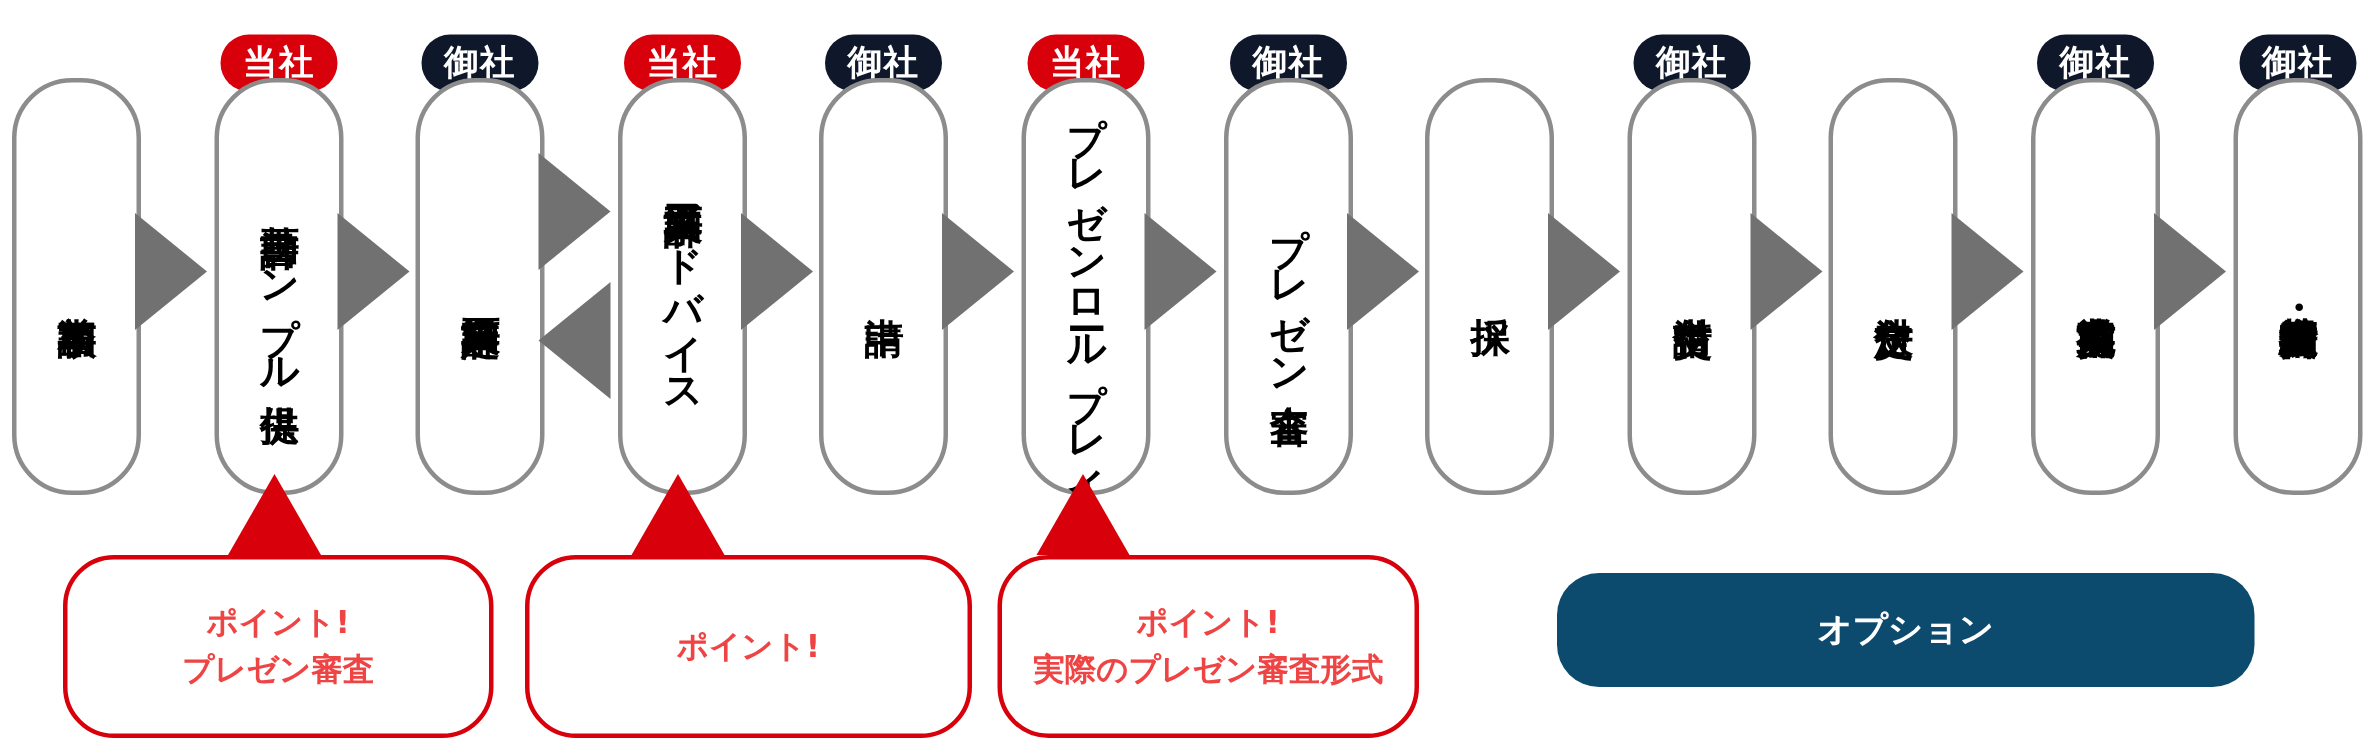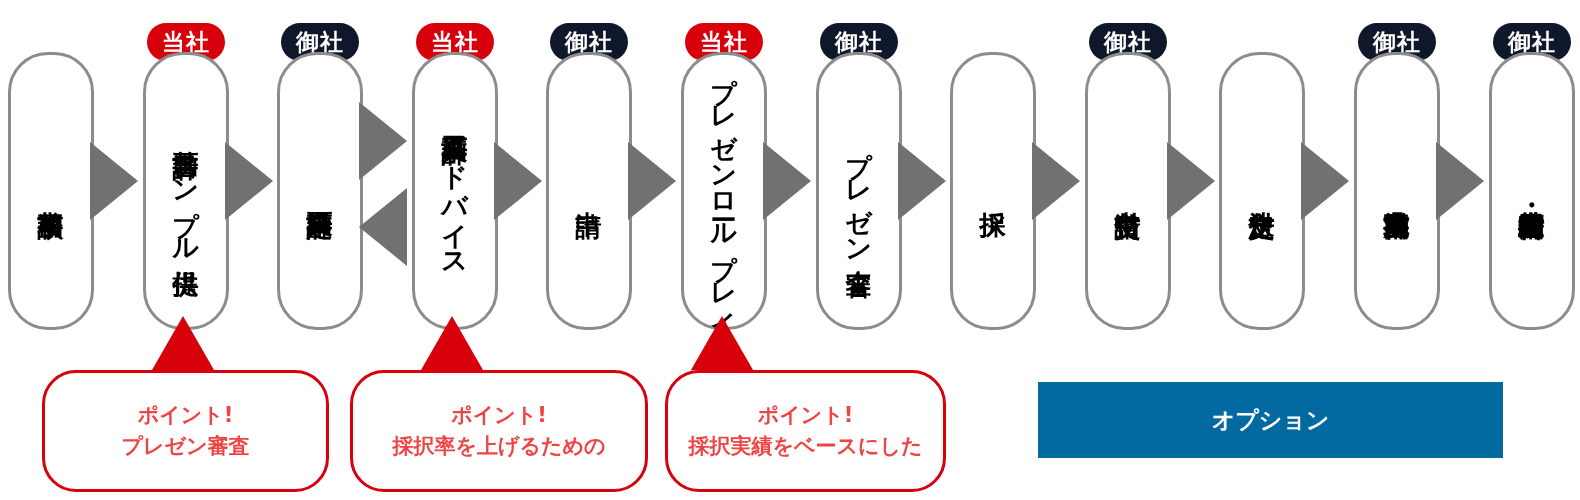--- a/index.html
+++ b/index.html
@@ -48,23 +48,23 @@
     border:3px solid #d7000b;border-radius:34px;background:#fff;
     color:#ef4444;font-weight:bold;font-size:21px;line-height:31px;
     display:flex;flex-direction:column;align-items:center;justify-content:center;
     text-align:center;white-space:nowrap;
   }
   .callout span{display:block;}
 
   
   .option{
     position:absolute;left:1038px;top:382px;width:465px;height:76px;
-    background:#0369a1;color:#fff;font-weight:bold;font-size:23px;line-height:33px;
+    background:#0c4a6e;color:#fff;font-weight:bold;font-size:23px;line-height:33px;
     display:flex;flex-direction:column;align-items:center;justify-content:center;
-    text-align:center;white-space:nowrap;
+    text-align:center;white-space:nowrap;border-radius:28px;
   }
 </style>
 </head>
 <body>
 
 <div class="stage">
 
   <div class="step" style="left:8px">
     <div class="box">
       <span class="vlabel">事前相談</span>
@@ -162,24 +162,23 @@
   <div class="pointer-up" style="left:152px"></div>
   <div class="pointer-up" style="left:421px"></div>
   <div class="pointer-up" style="left:691px"></div>
 
   <div class="callout" style="left:42px;width:281px">
     <span>ポイント!</span>
     <span>プレゼン審査</span>
   </div>
   <div class="callout" style="left:350px;width:292px">
     <span>ポイント!</span>
-    <span>採択率を上げるための</span>
   </div>
   <div class="callout" style="left:665px;width:275px">
     <span>ポイント!</span>
-    <span>採択実績をベースにした</span>
+    <span>実際のプレゼン審査形式</span>
   </div>
 
   <div class="option">
     <span>オプション</span>
   </div>
 
 </div>
 
 </body></html>

